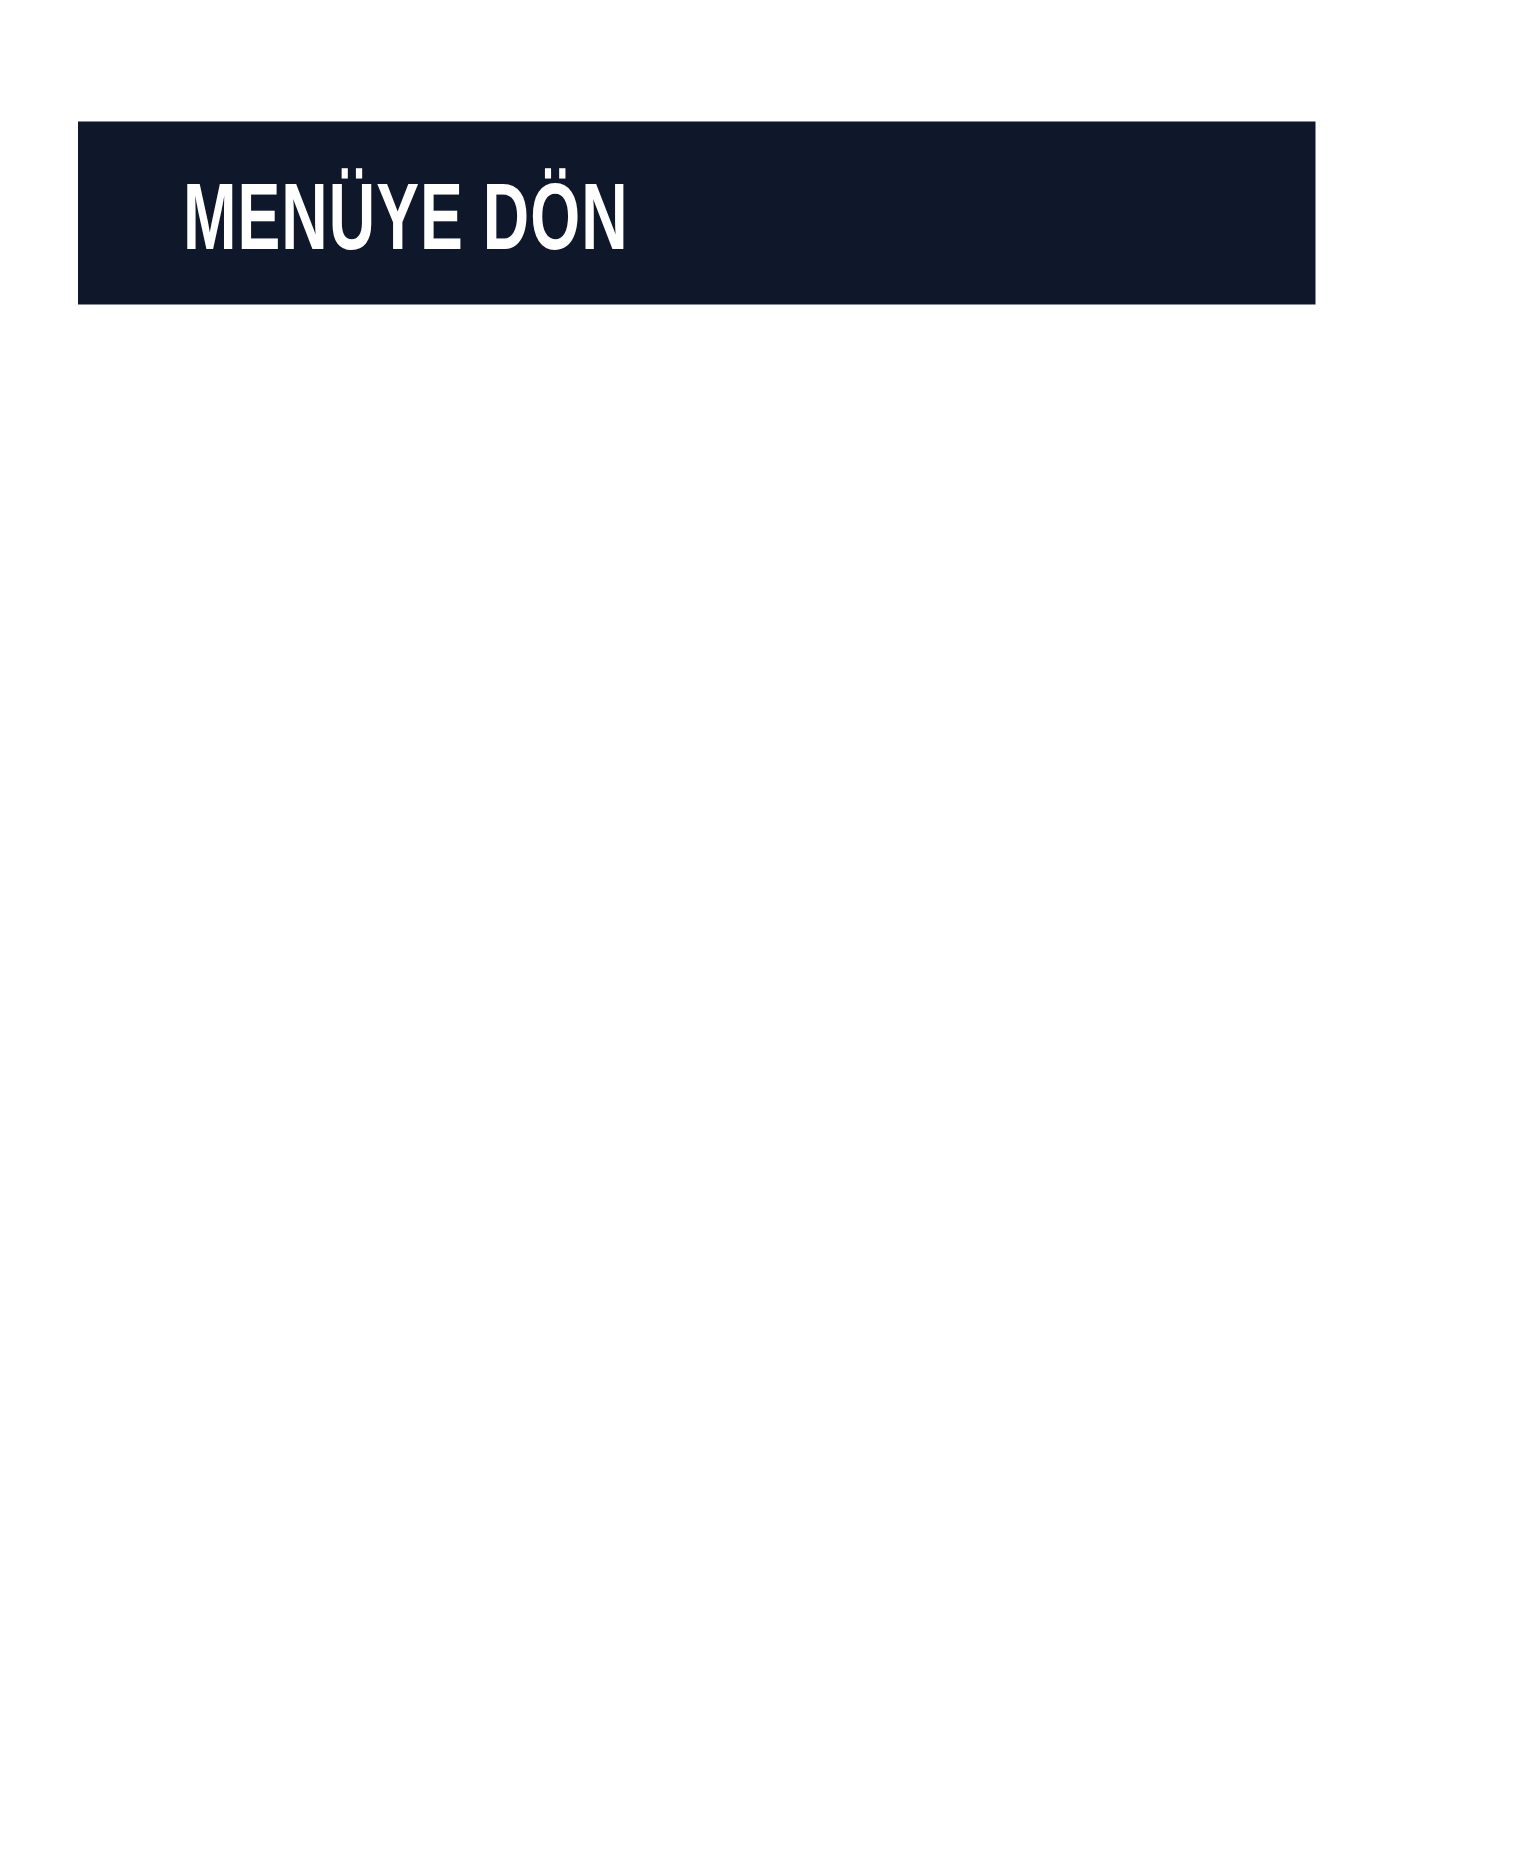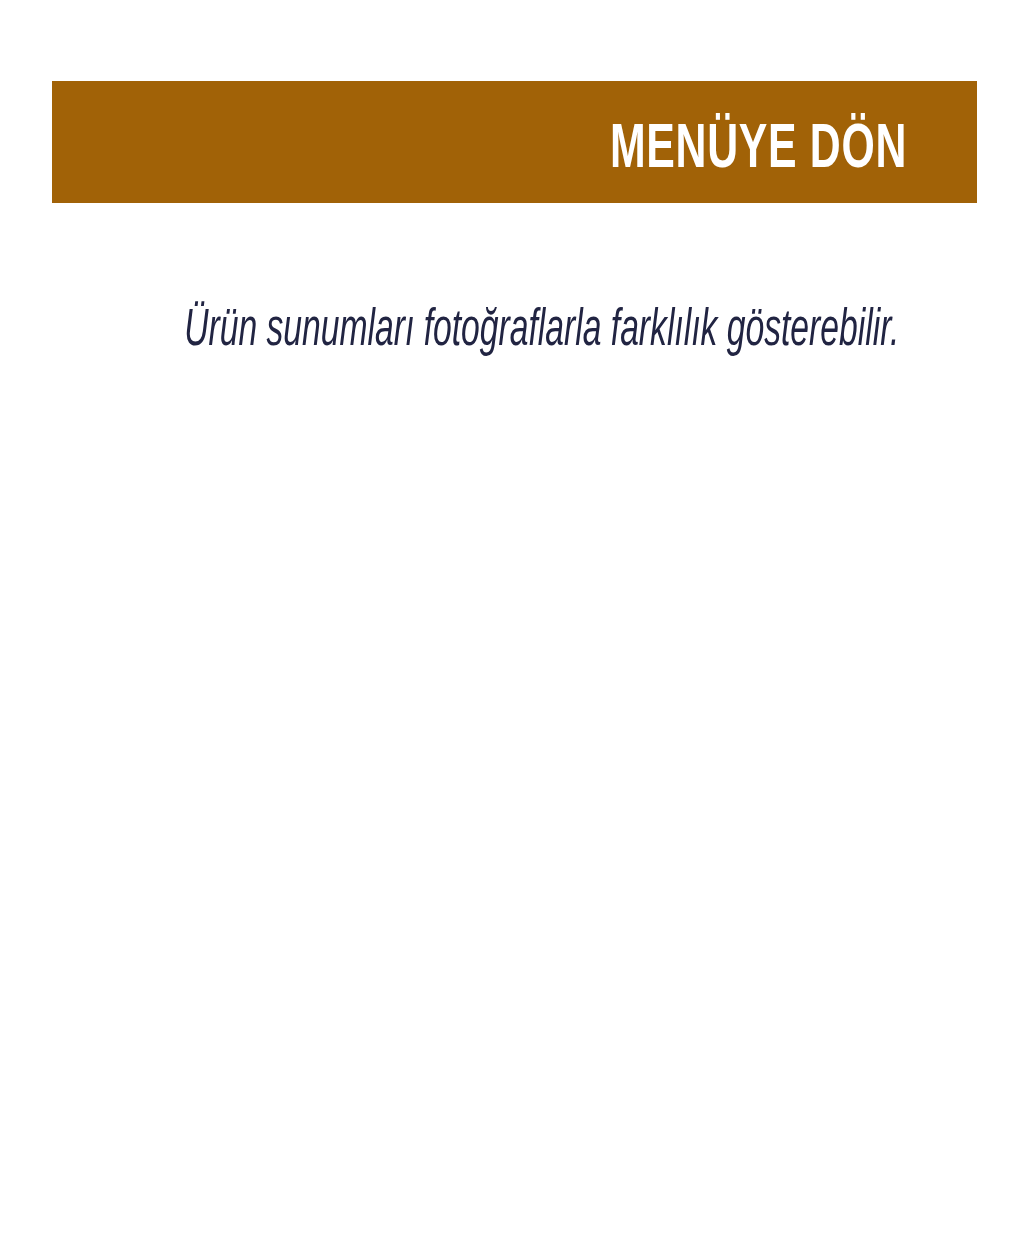--- a/index.html
+++ b/index.html
@@ -12,26 +12,26 @@
     position: relative;
     width: 1020px;
     height: 1233px;
     background: #ffffff;
     overflow: hidden;
   }
   .banner {
     position: absolute;
     left: 52px;
     top: 81px;
-    width: 925px;
+    width: 825px;
     height: 122px;
-    background: #a16207;
+    background: #0f172a;
     display: flex;
     align-items: center;
-    justify-content: flex-end;
+    justify-content: flex-start;
     cursor: pointer;
     border: none;
   }
   .banner-label {
     color: #ffffff;
     font-family: "Liberation Sans", sans-serif;
     font-weight: bold;
     font-size: 63px;
     line-height: 1;
     letter-spacing: 1px;
@@ -63,17 +63,14 @@
 </style>
 </head>
 <body>
 
 <div class="page">
 
   <div class="banner">
     <span class="banner-label">MENÜYE DÖN</span>
   </div>
 
-  <div class="disclaimer">
-    <span class="disclaimer-text">Ürün sunumları fotoğraflarla farklılık gösterebilir.</span>
-  </div>
 
 </div>
 
 </body></html>

